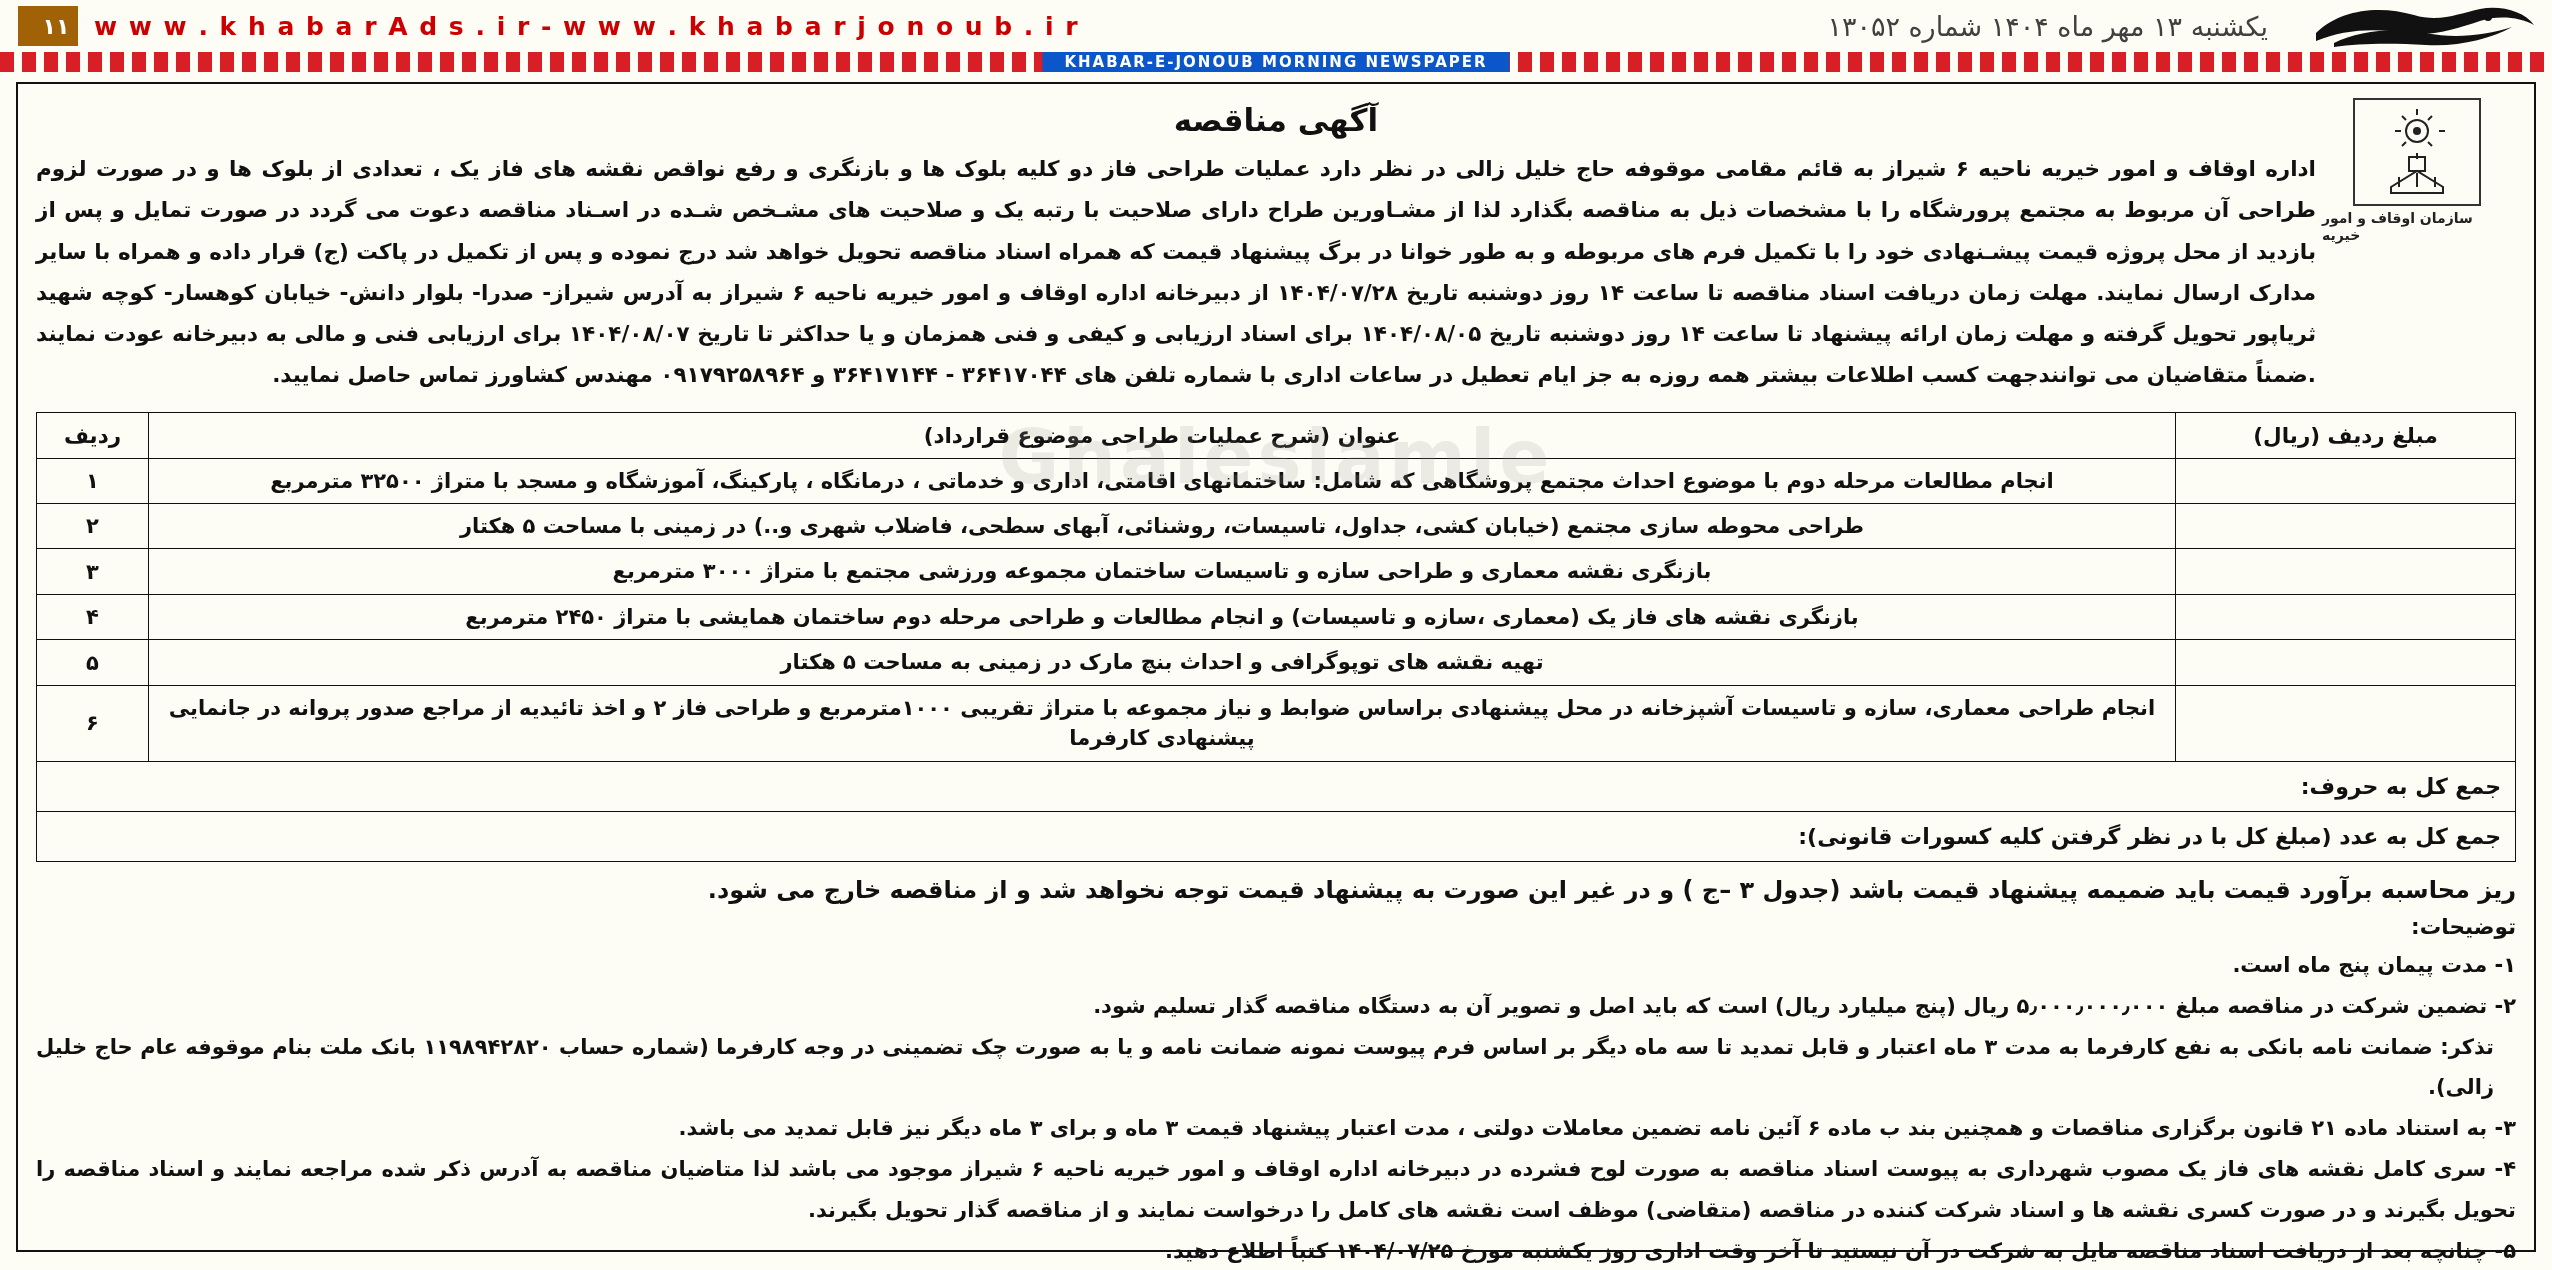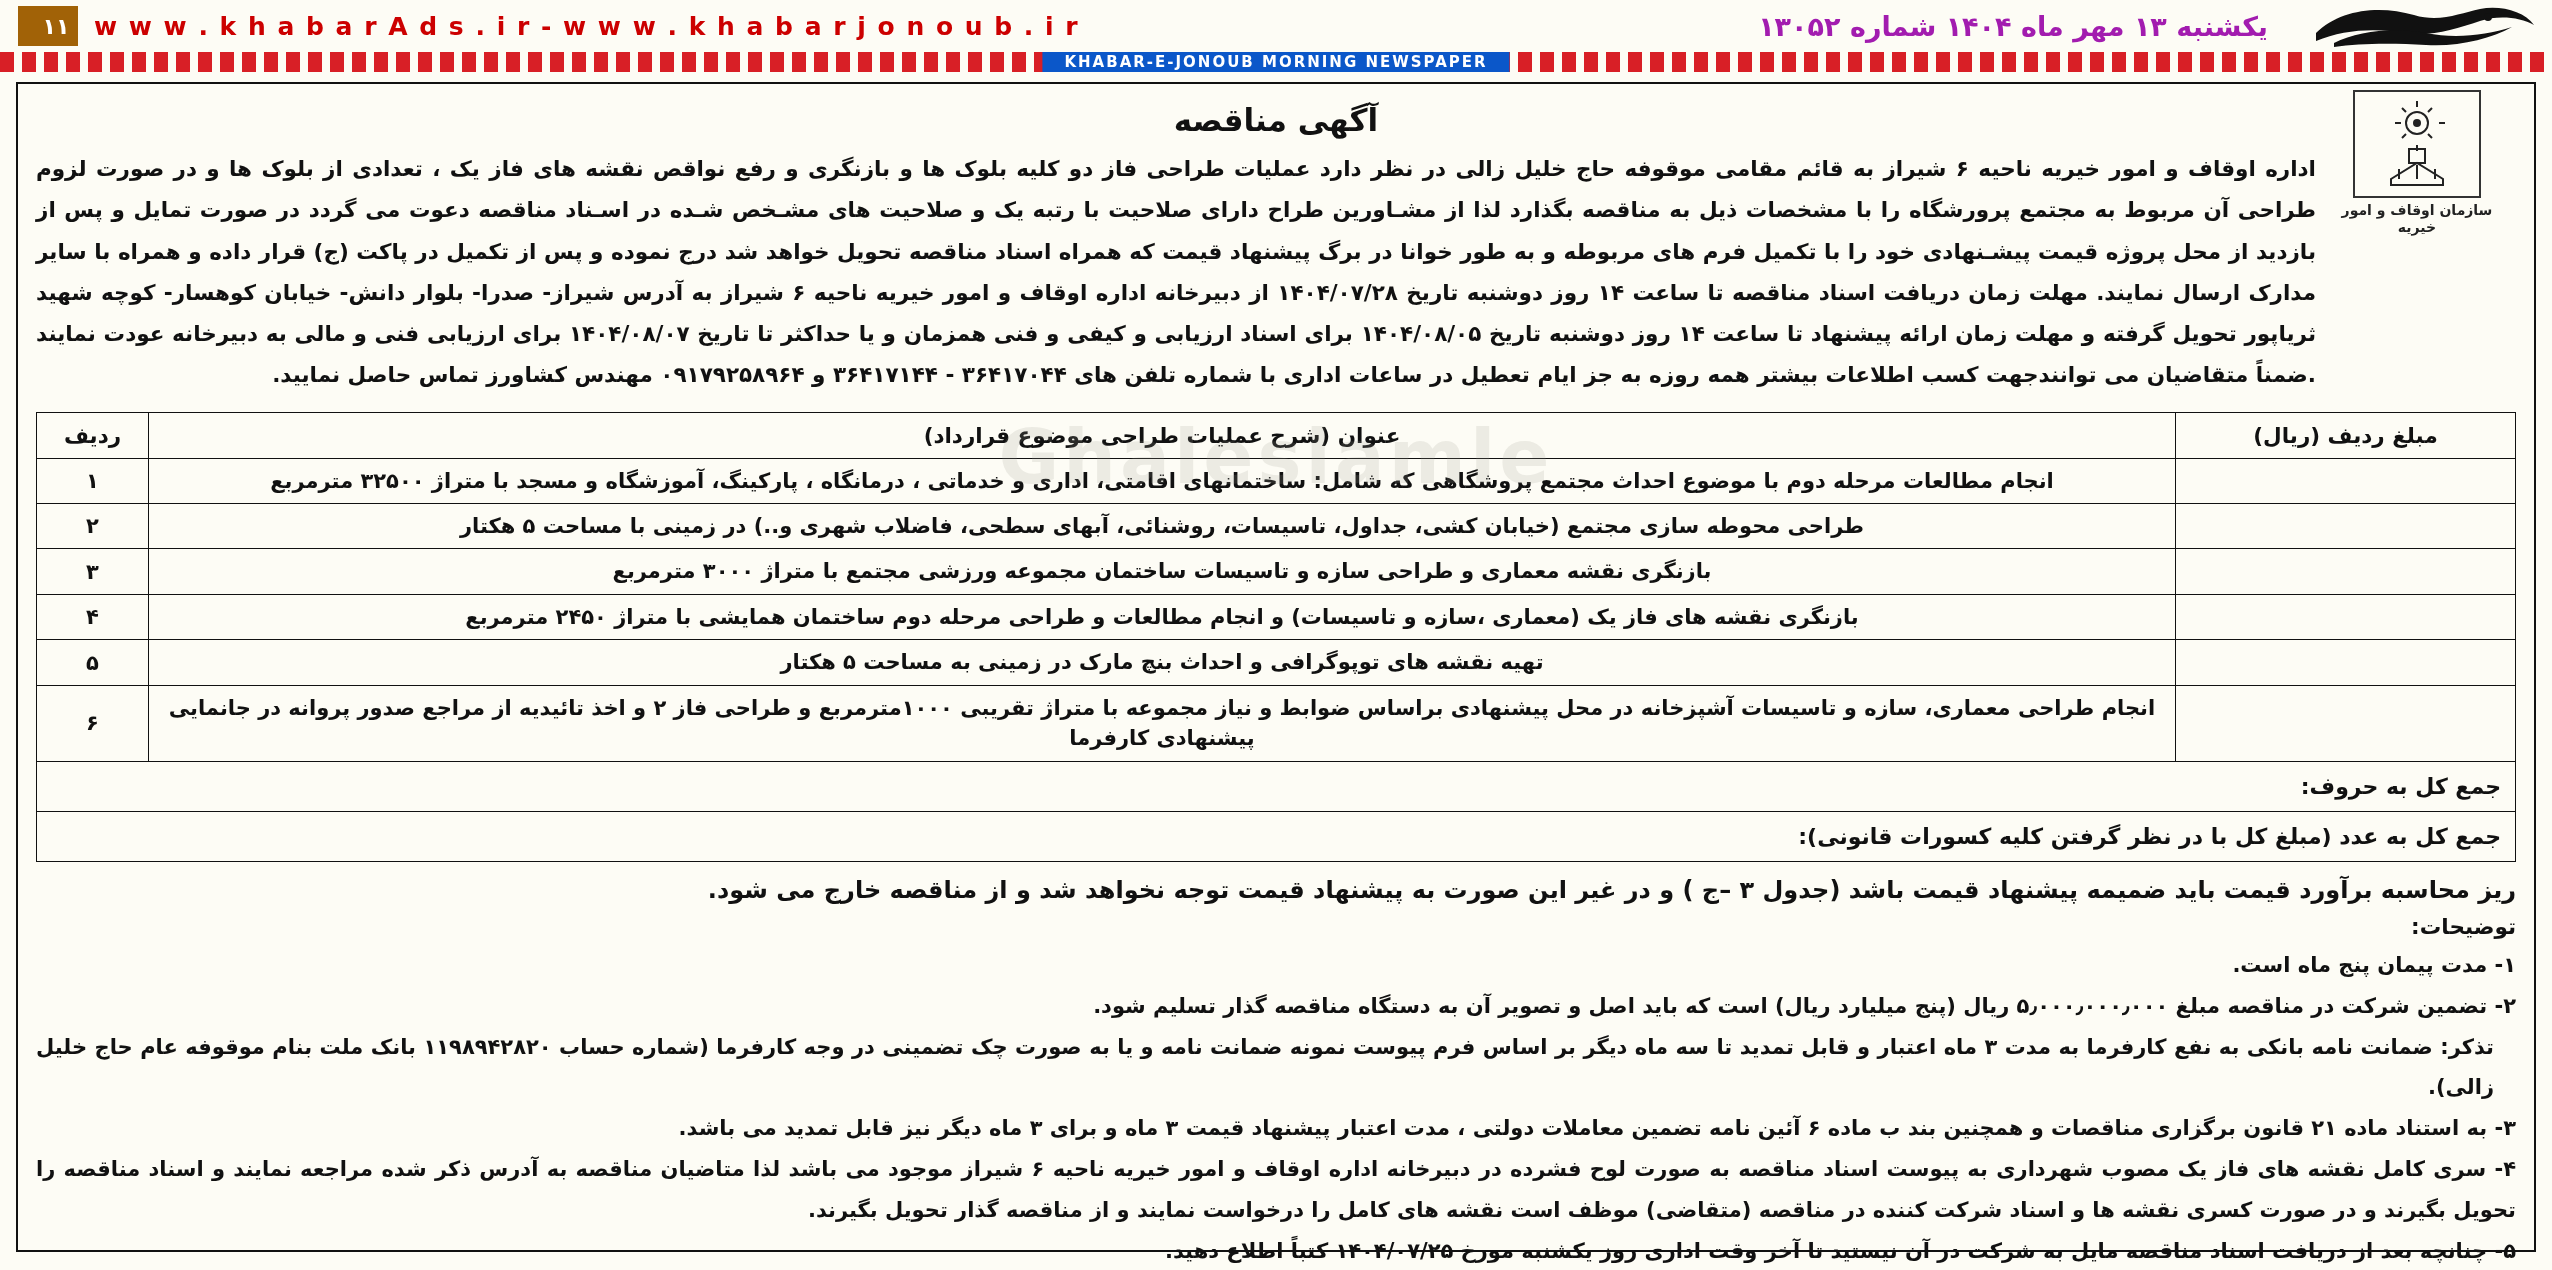--- a/index.html
+++ b/index.html
@@ -29,25 +29,25 @@
   .masthead-logo {
     width: 230px;
     height: 46px;
     flex: 0 0 auto;
     position: relative;
     overflow: hidden;
   }
   .masthead-logo svg { display: block; }
   .masthead-dateline {
     font-size: 27px;
-    font-weight: bold;
+    font-weight: normal;
     letter-spacing: 0px;
     white-space: nowrap;
     margin-right: 42px;
-    color: #a21caf;
+    color: #404040;
   }
   .masthead-spacer { flex: 1 1 auto; }
   .masthead-urls {
     font-size: 25px;
     font-weight: bold;
     letter-spacing: 1.5px;
     color: #cc0000;
     direction: ltr;
     white-space: nowrap;
     padding-left: 16px;
@@ -105,24 +105,24 @@
 
   .notice-title {
     text-align: center;
     font-size: 31px;
     font-weight: bold;
     margin: 4px 0 10px 0;
   }
 
   .org-seal {
     position: absolute;
-    top: 6px;
+    top: 14px;
     right: 22px;
     width: 190px;
-    text-align: center;
+    text-align: left;
   }
   .org-seal .seal-box {
     width: 124px;
     height: 104px;
     margin: 0 auto;
     border: 2px solid #333;
     display: flex;
     align-items: center;
     justify-content: center;
     background: #fdfcf5;

